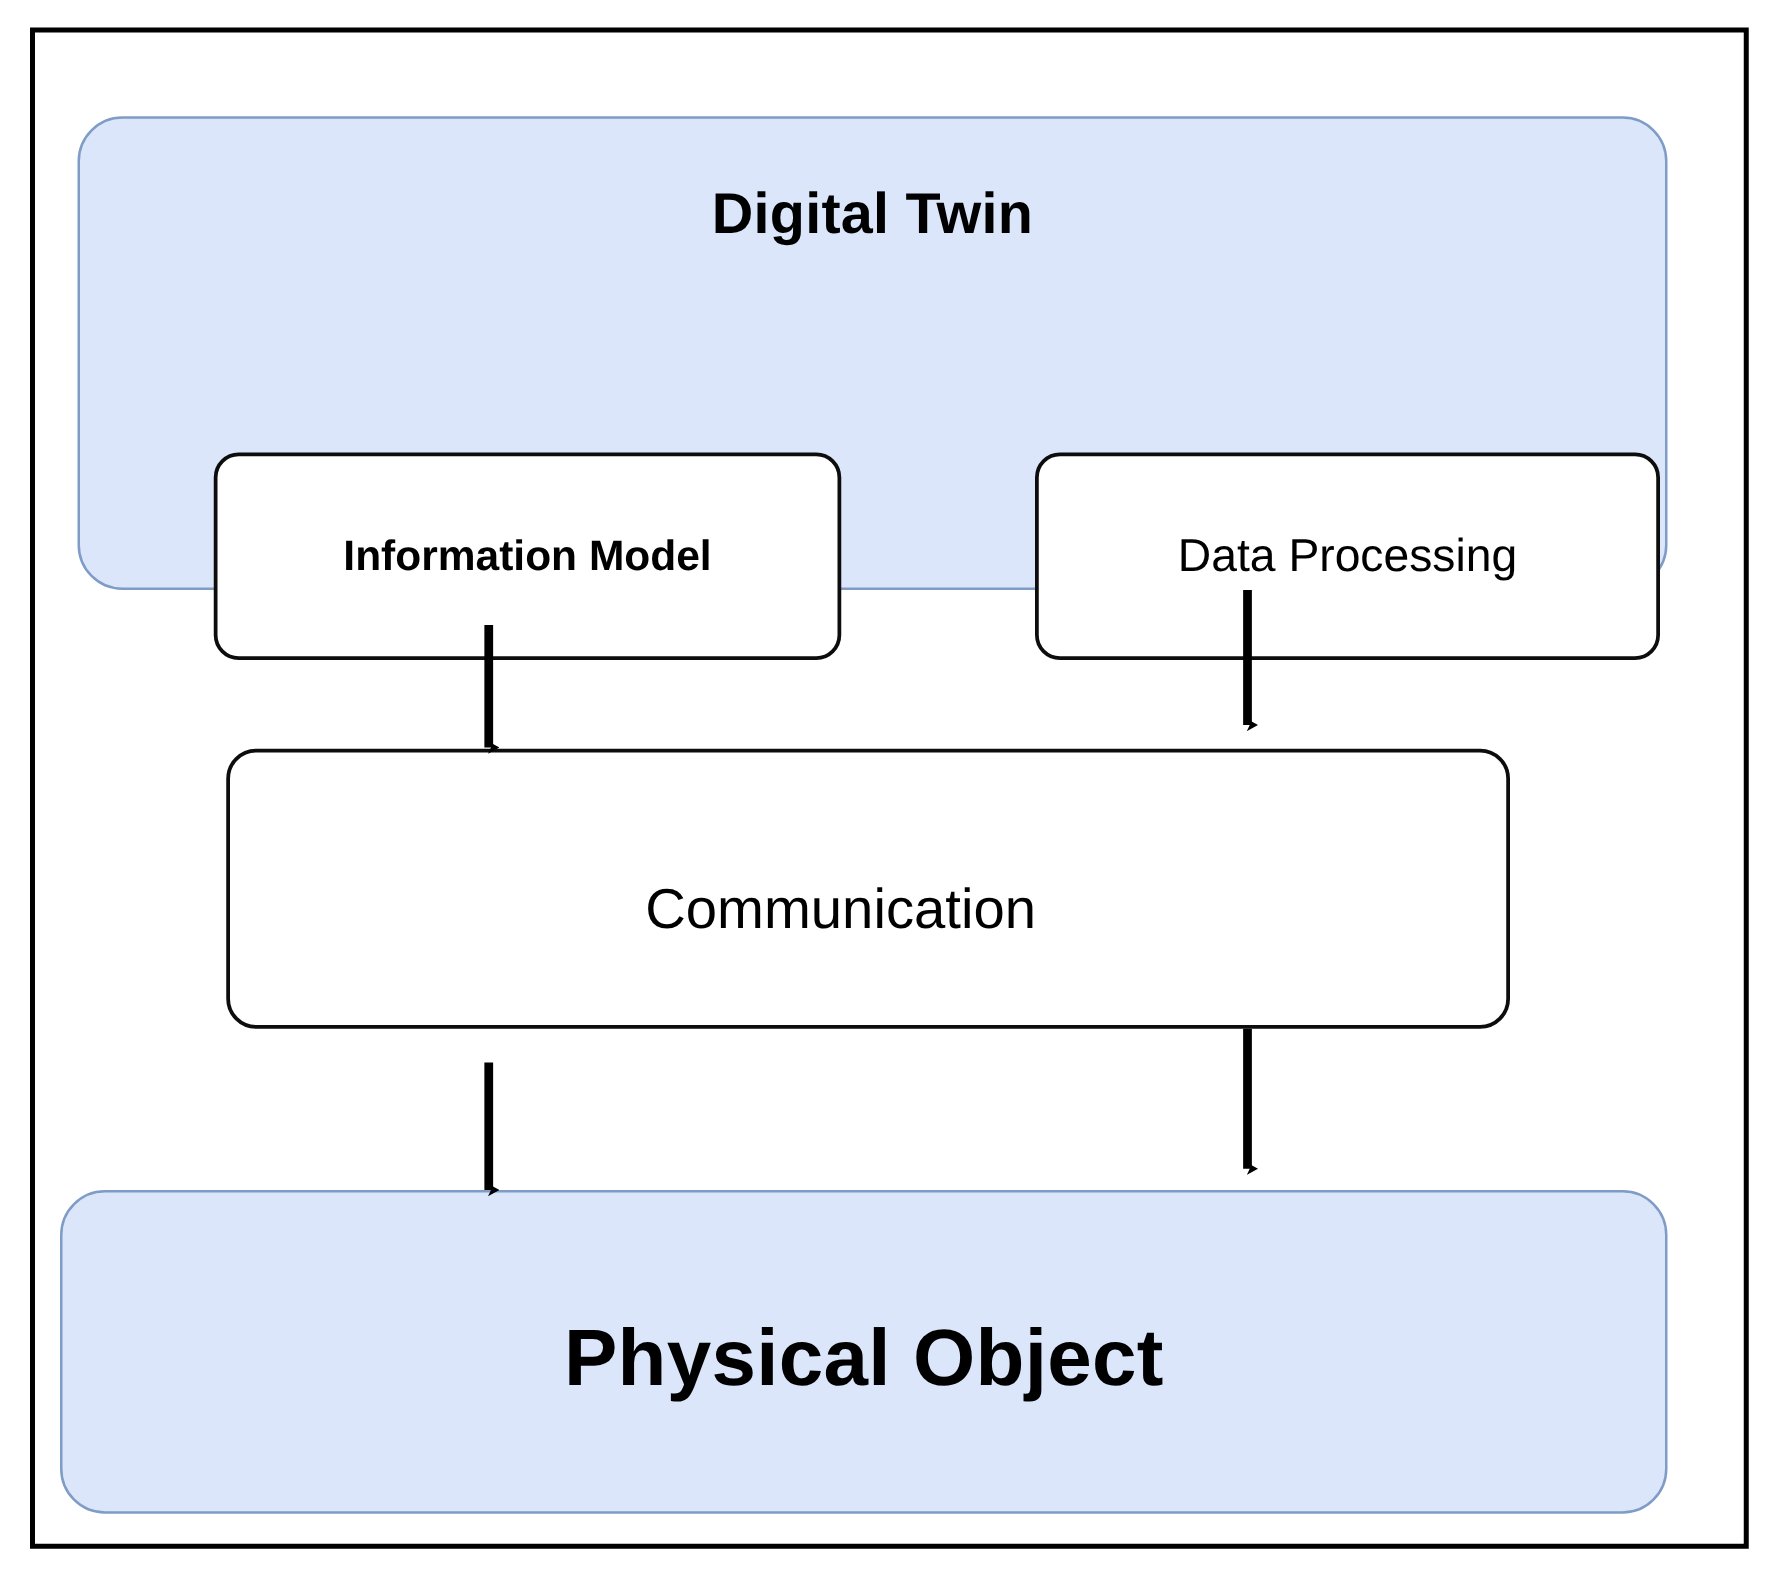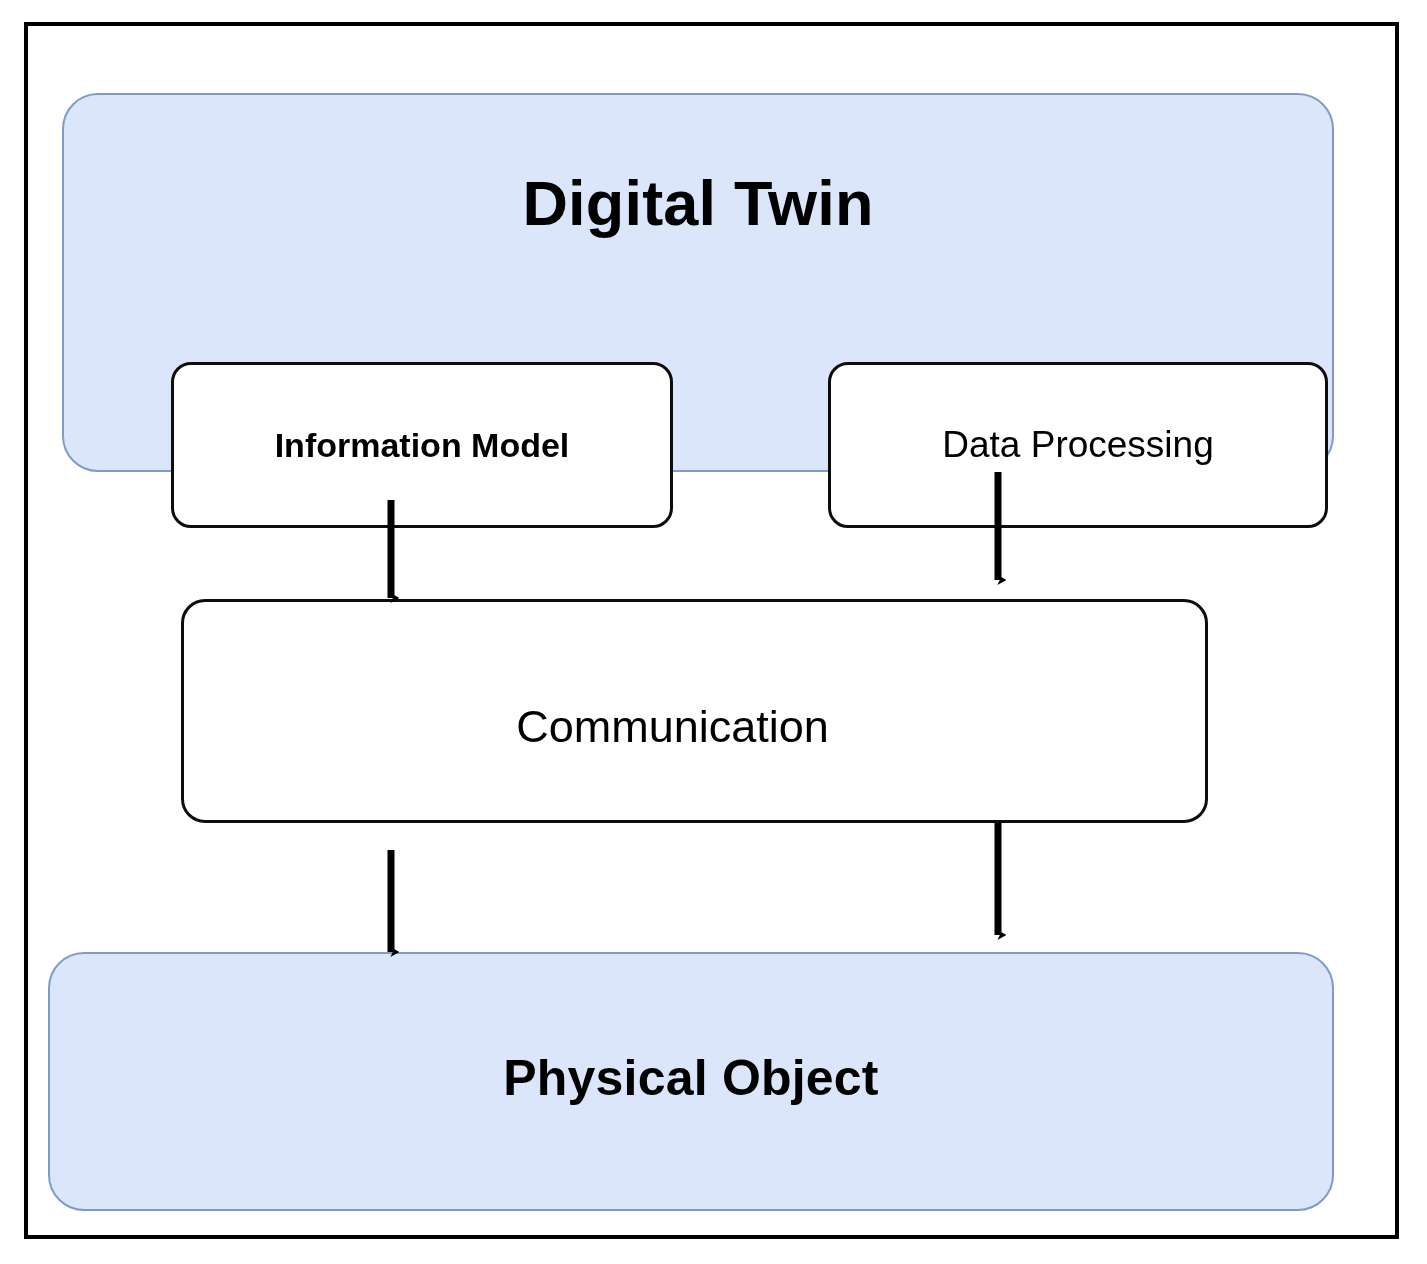--- a/index.html
+++ b/index.html
@@ -60,27 +60,27 @@
     position: absolute;
     left: 0;
     right: 0;
     text-align: center;
     font-weight: bold;
     color: #000000;
     letter-spacing: 0.2px;
   }
 
   #digital-twin-title {
-    top: 72px;
-    font-size: 63px;
+    top: 48px;
+    font-size: 46px;
   }
 
   #physical-object-title {
     top: 95px;
-    font-size: 50px;
+    font-size: 64px;
   }
 
   
   .white-box {
     position: absolute;
     background: #ffffff;
     border: 3px solid #0d0d0d;
     border-radius: 20px;
     box-sizing: border-box;
     display: flex;

